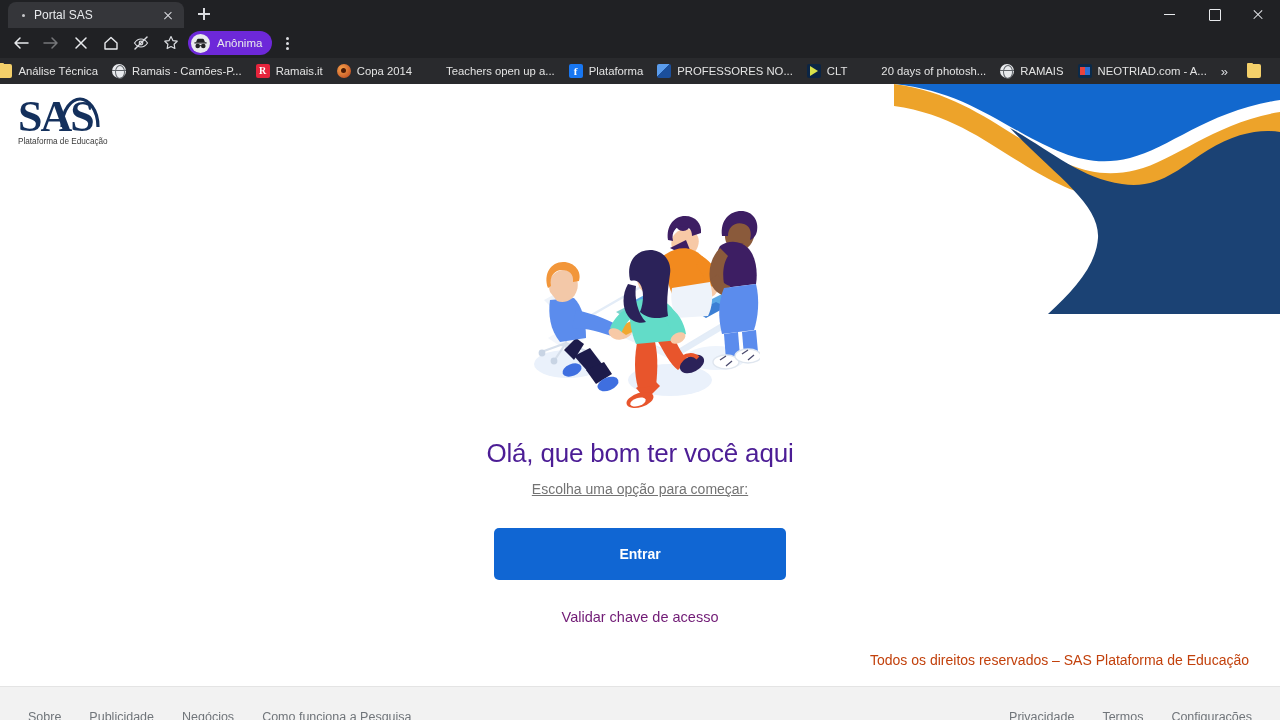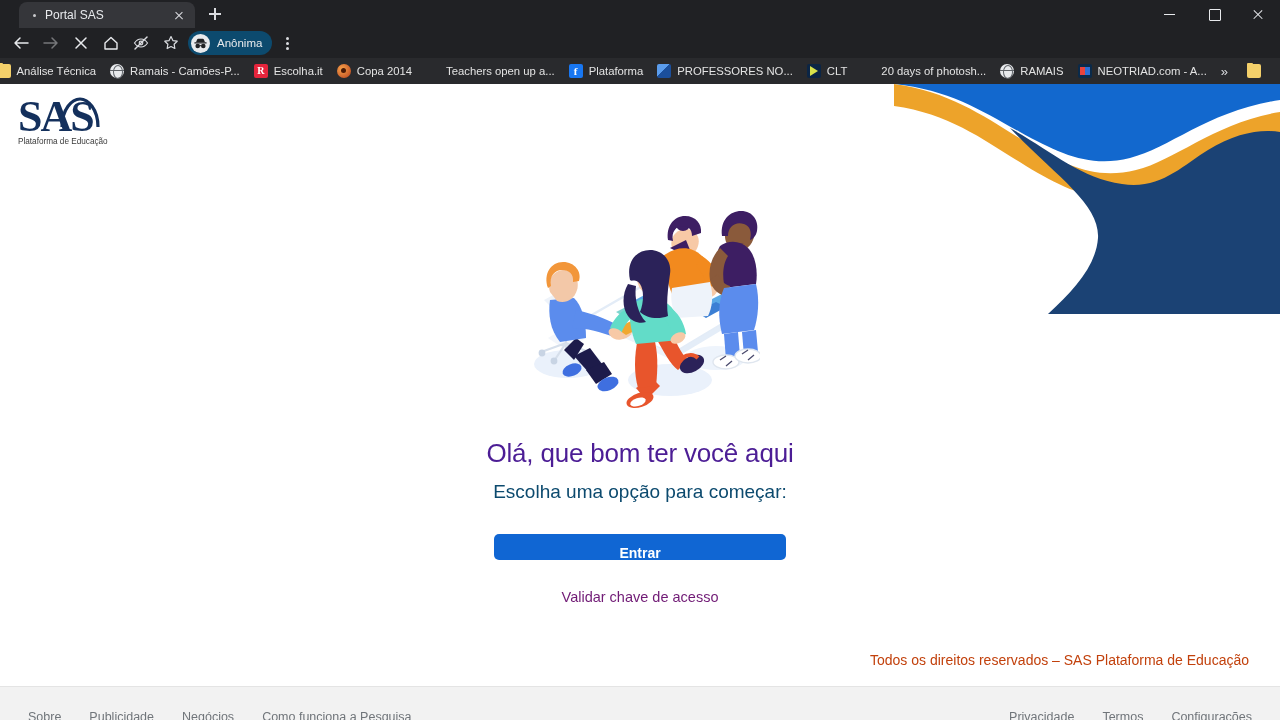--- a/index.html
+++ b/index.html
@@ -8,21 +8,21 @@
     font-family:"Liberation Sans", sans-serif;
     background:#000;
     -webkit-font-smoothing:antialiased;
   }
 
   
   .browser { width:1280px; height:720px; position:relative; background:#202124; }
 
   .tabstrip {
     height:28px; background:#202124; display:flex; align-items:flex-end;
-    position:relative; padding-left:19px;
+    position:relative; padding-left:8px;
   }
   .tab {
     width:176px; height:26px; background:#35363a; border-radius:8px 8px 0 0;
     display:flex; align-items:center; padding:0 8px 0 12px; position:relative;
   }
   .tab-spin {
     width:8px; height:8px; flex:0 0 8px; position:relative; margin-right:6px;
   }
   .tab-spin::after{
     content:""; position:absolute; left:2px; top:3px; width:3px; height:3px;
@@ -79,21 +79,21 @@
   }
   .caret::before,.caret::after{
     content:""; position:absolute; left:-3px; width:7px; height:1.2px; background:#c9cbcf;
   }
   .caret::before{ top:0; }
   .caret::after{ bottom:0; }
   .caret-stem{ position:absolute; left:0; top:0; width:1.2px; height:15px; background:#c9cbcf;}
 
   .tb-right { display:flex; align-items:center; }
   .incognito-pill {
-    height:24px; background:#0c4a6e; border-radius:13px; display:flex;
+    height:24px; background:#6d28d9; border-radius:13px; display:flex;
     align-items:center; padding:0 10px 0 3px; margin:0 2px;
   }
   .incog-av {
     width:19px; height:19px; border-radius:50%; background:#e8eaed;
     margin-right:7px; position:relative; flex:0 0 19px;
   }
   .incog-label { color:#e8eaed; font-size:11.5px; }
   .kebab { width:26px; height:28px; position:relative; }
   .kebab i { position:absolute; left:12px; width:3px; height:3px; border-radius:50%; background:#dadce0; }
   .kebab i:nth-child(1){ top:8px; }
@@ -140,23 +140,23 @@
   .logo svg { display:block; }
 
   .center {
     position:absolute; left:0; top:0; width:1280px; text-align:center;
   }
   .hero { margin-top:104px; height:224px; display:flex; justify-content:center; align-items:flex-end;}
   .hero svg{ display:block; }
   .h1 {
     margin-top:26px; font-size:26px; color:#4c1d95; font-weight:400; letter-spacing:-0.2px;
   }
-  .sub { margin-top:12px; font-size:19px; color:#0c4a6e; }
+  .sub { margin-top:12px; font-size:14px; color:#737373;text-decoration:underline; }
   .btn-entrar {
-    display:block; width:292px; height:26px; margin:31px auto 0;
+    display:block; width:292px; height:52px; margin:31px auto 0;
     background:#1066d3; border:none; border-radius:5px; color:#fff;
     font-size:14px; font-weight:bold; font-family:"Liberation Sans", sans-serif;
     cursor:pointer; line-height:38px;
   }
   .link-validar {
     display:block; margin-top:29px; font-size:14.5px; color:#701a75;
     text-decoration:none; cursor:pointer;
   }
   .copyright {
     position:absolute; right:31px; bottom:52px; font-size:14px; color:#c2410c;
@@ -253,21 +253,21 @@
     <div class="bm">
       <span class="bm-ico ico-folder"></span>
       <span class="bm-txt">Análise Técnica</span>
     </div>
     <div class="bm">
       <span class="bm-ico ico-globe"></span>
       <span class="bm-txt">Ramais - Camões-P...</span>
     </div>
     <div class="bm">
       <span class="bm-ico ico-r">R</span>
-      <span class="bm-txt">Escolha.it</span>
+      <span class="bm-txt">Ramais.it</span>
     </div>
     <div class="bm">
       <span class="bm-ico ico-ball"></span>
       <span class="bm-txt">Copa 2014</span>
     </div>
     <div class="bm">
       <span class="bm-ico ico-blank"></span>
       <span class="bm-txt">Teachers open up a...</span>
     </div>
     <div class="bm">

